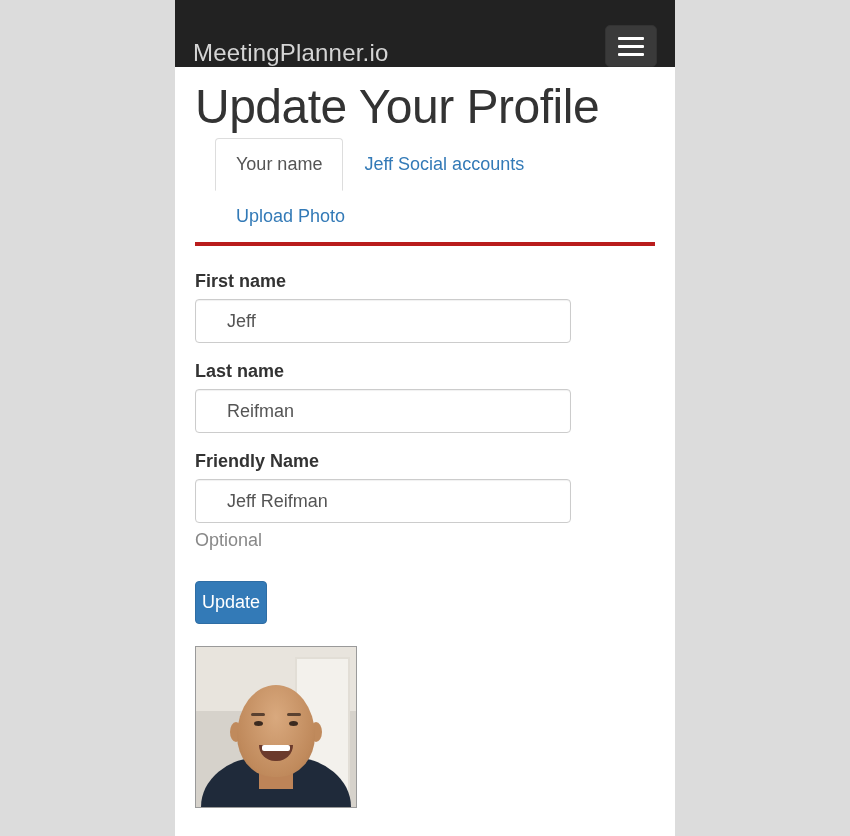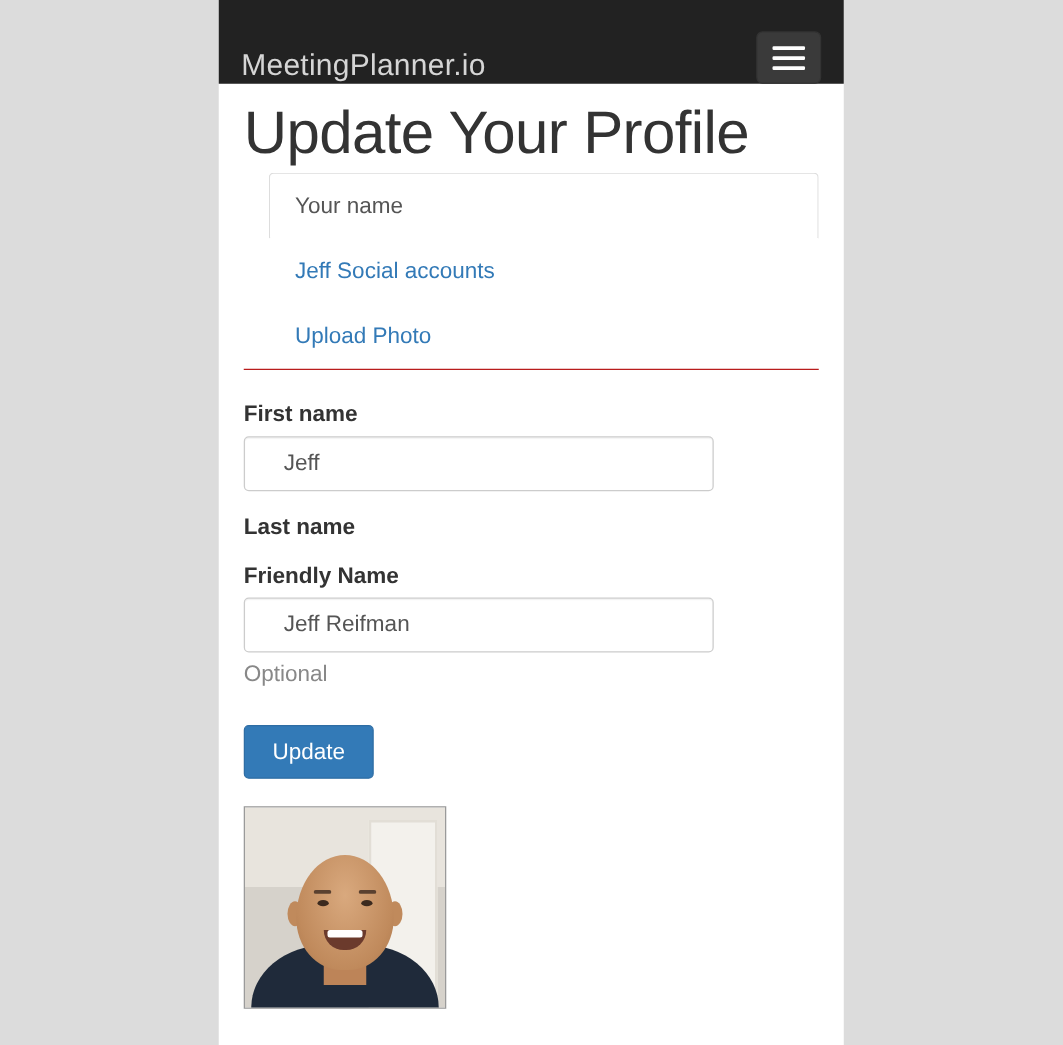--- a/index.html
+++ b/index.html
@@ -62,26 +62,25 @@
     padding: 0 20px 30px 20px;
   }
   .page-title {
     font-size: 48px;
     font-weight: 500;
     color: #333;
     margin: 12px 0 4px 0;
     letter-spacing: -0.5px;
   }
   .tabs {
-    border-bottom: 1px solid #b91c1c;
+    border-bottom: 4px solid #b91c1c;
     padding-left: 20px;
     margin: 0 0 25px 0;
     display: flex;
     flex-wrap: wrap;
-    flex-direction: column;
   }
   .tab {
     padding: 13px 20px;
     font-size: 18px;
     color: #337ab7;
     cursor: pointer;
     margin-bottom: -1px;
     border: 1px solid transparent;
     border-radius: 4px 4px 0 0;
     line-height: 1.4;
@@ -117,21 +116,21 @@
   .help-text {
     color: #888;
     font-size: 18px;
     margin-top: 7px;
   }
   .btn-primary {
     background: #337ab7;
     color: #fff;
     border: 1px solid #2e6da4;
     border-radius: 4px;
-    padding: 10px 22px;
+    padding: 10px 6px;
     font-size: 18px;
     cursor: pointer;
     margin-top: 12px;
     font-family: inherit;
   }
   .photo-wrap {
     margin-top: 22px;
     width: 162px;
     height: 162px;
     border: 1px solid #9a9a9a;
@@ -214,20 +213,21 @@
         <div class="tab">Upload Photo</div>
       </div>
 
       <div class="form-group">
         <label class="label">First name</label>
         <input class="text-input" type="text" value="Jeff" style="">
       </div>
 
       <div class="form-group">
         <label class="label">Last name</label>
+        <input class="text-input" type="text" value="Reifman" style="">
       </div>
 
       <div class="form-group">
         <label class="label">Friendly Name</label>
         <input class="text-input" type="text" value="Jeff Reifman" style="">
         <div class="help-text">Optional</div>
       </div>
 
       <button class="btn-primary">Update</button>
 

